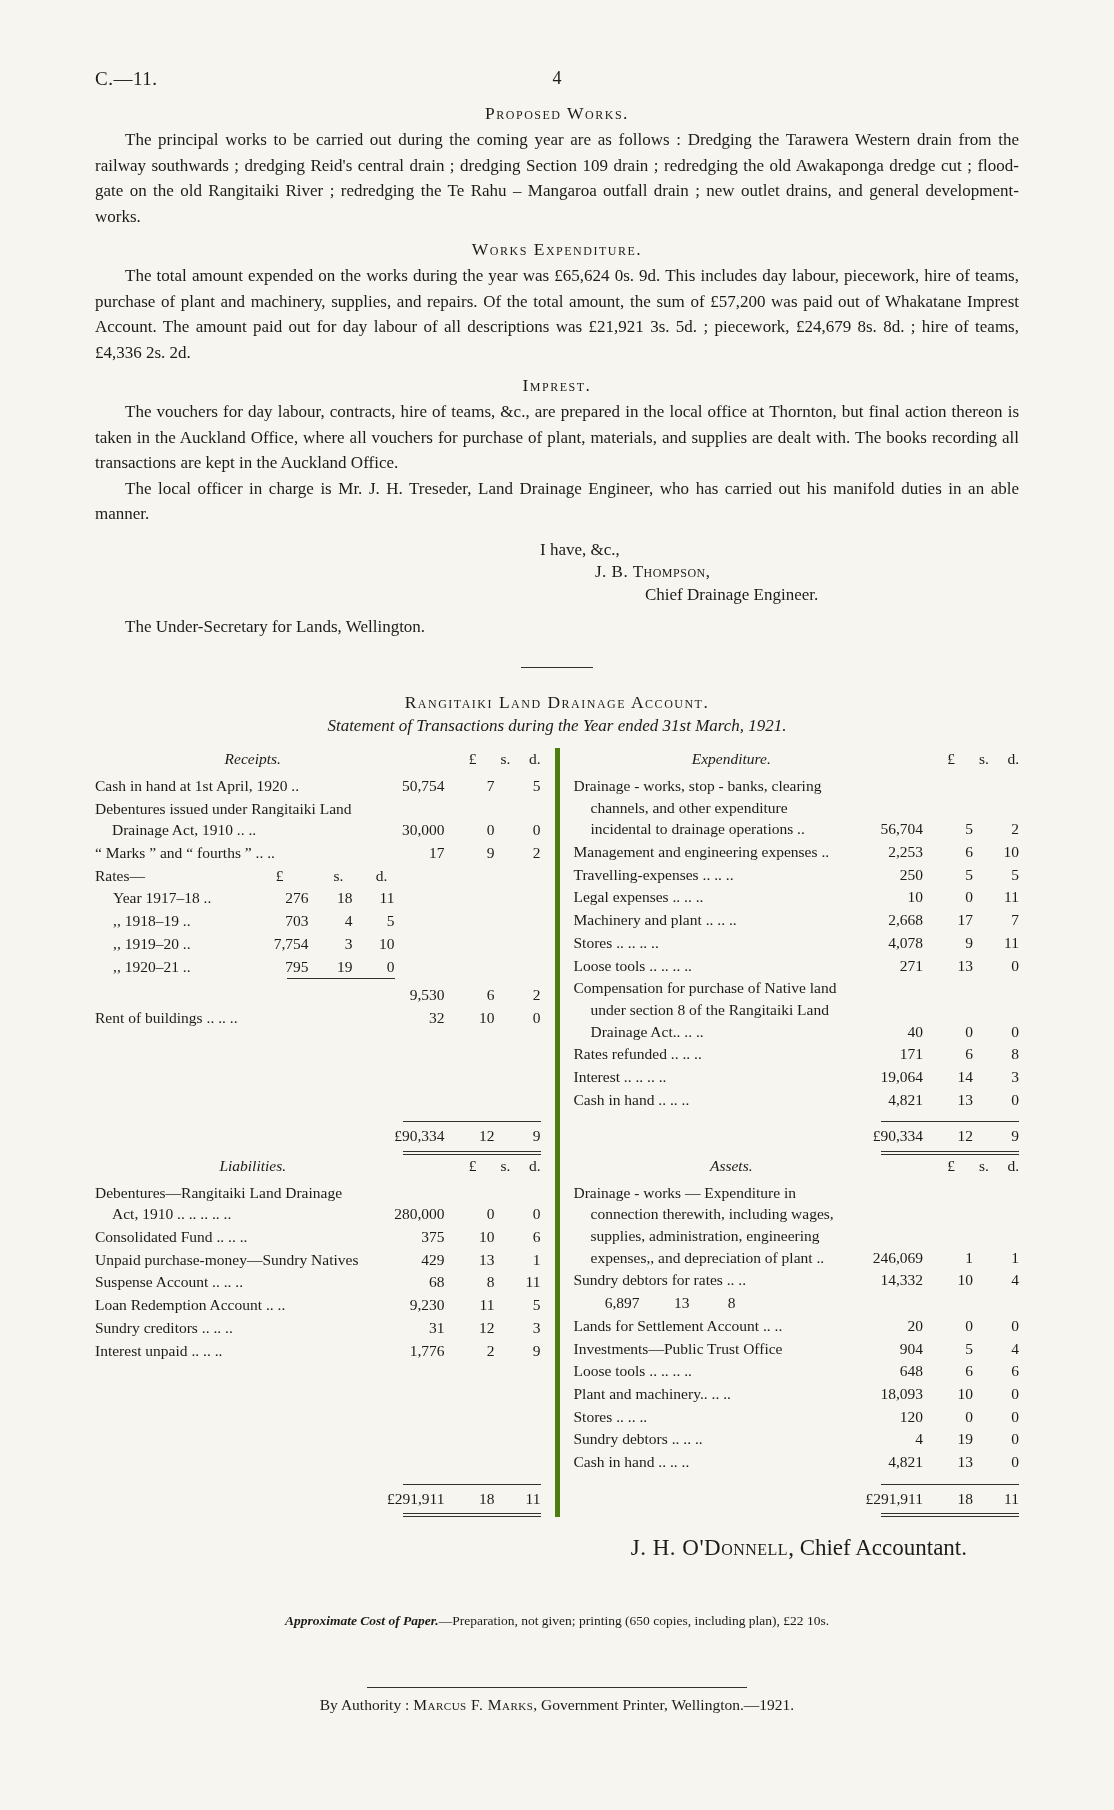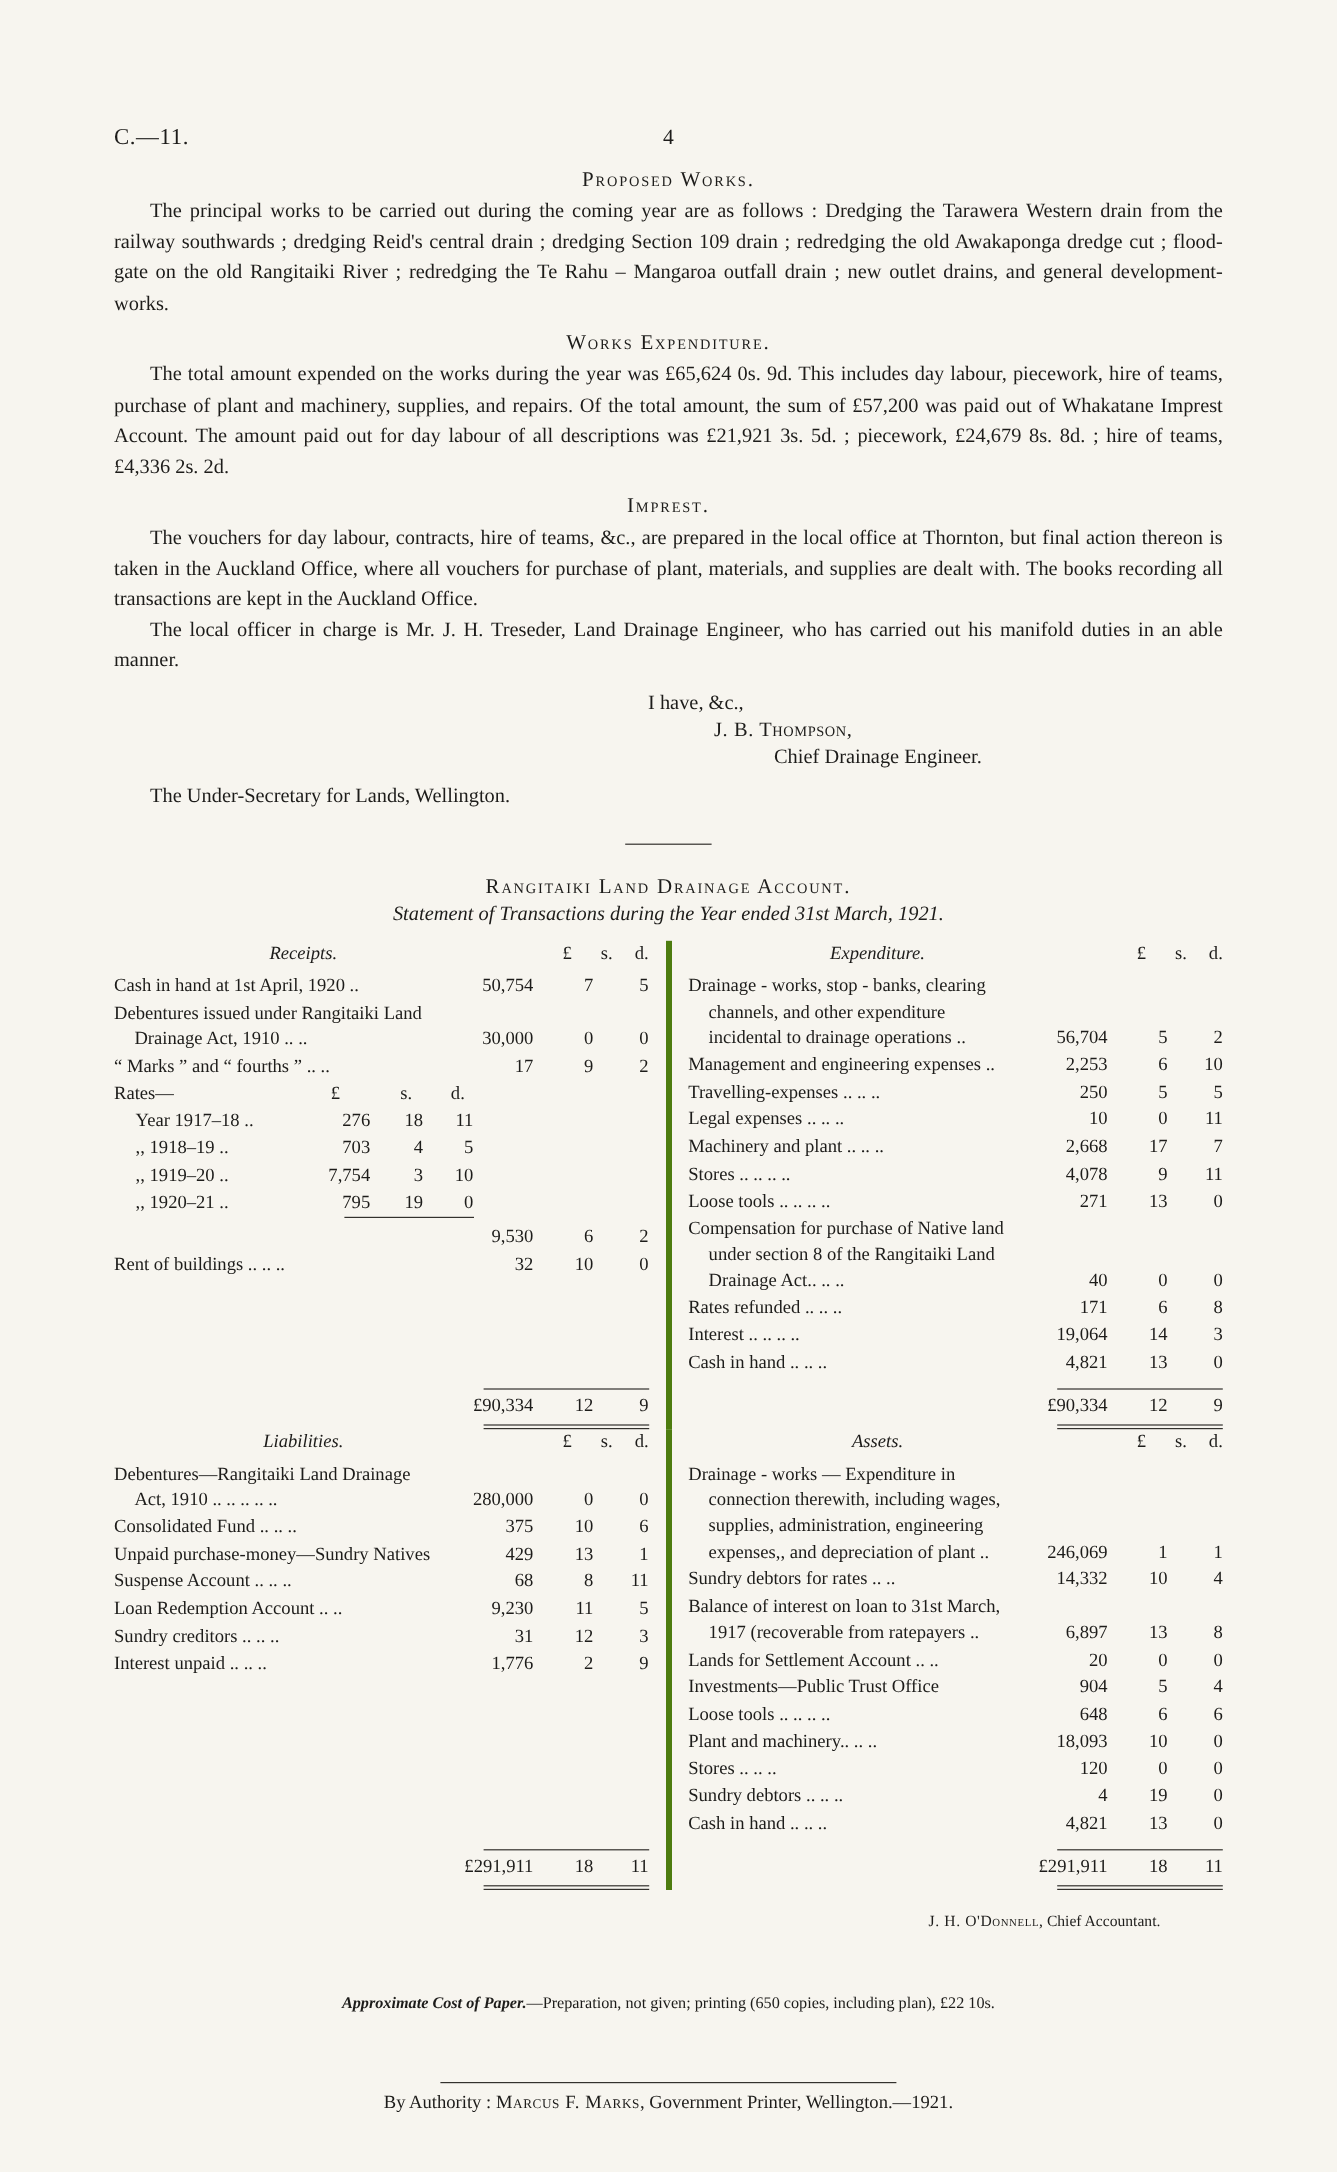--- a/index.html
+++ b/index.html
@@ -1,20 +1,20 @@
 <!DOCTYPE html>
 <html><head>
 <meta charset="utf-8">
 <style>
   html,body{margin:0;padding:0;background:#d8d4cc;}
   .page{
     width:1114px;height:1810px;background:#f7f5ef;color:#1d1c1a;
     font-family:"Liberation Serif","DejaVu Serif",serif;
     position:relative;margin:0 auto;overflow:hidden;box-sizing:border-box;
-    padding:104px 95px 0 95px;
+    padding:68px 95px 0 95px;
   }
   .page-header{position:relative;text-align:center;font-size:18px;margin-bottom:14px;}
   .docref{position:absolute;left:0;top:0;font-size:19px;letter-spacing:.5px;}
   .sec-head{font-size:17.5px;font-weight:normal;text-align:center;
     font-variant:small-caps;letter-spacing:1.5px;margin:10px 0 3px;}
   .para{font-size:17px;line-height:1.5;text-align:justify;text-indent:30px;margin:0;}
   .signoff{font-size:17px;line-height:1.35;margin:12px 0 0 445px;}
   .signoff div{white-space:nowrap;}
   .signoff .l2{padding-left:55px;}
   .signoff .l3{padding-left:105px;}
@@ -38,21 +38,21 @@
   .amt-d{width:30px;text-align:right;}
   .sub-l{width:58px;text-align:right;}
   .sub-s{width:28px;text-align:right;}
   .sub-d{width:26px;text-align:right;}
   .sub-hd{text-align:center;}
   .main-pad{width:130px;}
   .sub-rule{width:108px;border-top:1px solid #33312d;margin-bottom:4px;}
   .total-wrap{margin-top:auto;padding-top:10px;}
   .amt-rule{width:138px;border-top:1px solid #33312d;margin-left:auto;margin-bottom:3px;}
   .dbl-rule{width:138px;height:2px;border-top:1px solid #33312d;border-bottom:1px solid #33312d;margin-left:auto;margin-top:4px;}
-  .accountant{font-size:13px;text-align:right;padding-right:52px;margin:18px 0 0;}
+  .accountant{font-size:23px;text-align:right;padding-right:52px;margin:18px 0 0;}
   .cost-note{font-size:13.5px;text-align:center;margin:52px 0 0;}
   .cost-label{font-weight:bold;font-style:italic;}
   .authority{margin-top:58px;text-align:center;font-size:15.5px;}
   .auth-rule{width:380px;border:none;border-top:1px solid #33312d;margin:0 auto 8px;}
 </style>
 </head>
 <body>
 
 <div class="page">
 
@@ -346,21 +346,20 @@
         <span class="amt-s">1</span>
         <span class="amt-d">1</span>
       </div>
       <div class="r">
         <span class="lbl">Sundry debtors for rates  ..  ..</span>
         <span class="amt-l">14,332</span>
         <span class="amt-s">10</span>
         <span class="amt-d">4</span>
       </div>
       <div class="r">
-        <span class="lbl">Balance of interest on loan to 31st March, 1917 (recoverable from ratepayers  ..</span>
         <span class="amt-l">6,897</span>
         <span class="amt-s">13</span>
         <span class="amt-d">8</span>
       </div>
       <div class="r">
         <span class="lbl">Lands for Settlement Account ..  ..</span>
         <span class="amt-l">20</span>
         <span class="amt-s">0</span>
         <span class="amt-d">0</span>
       </div>

